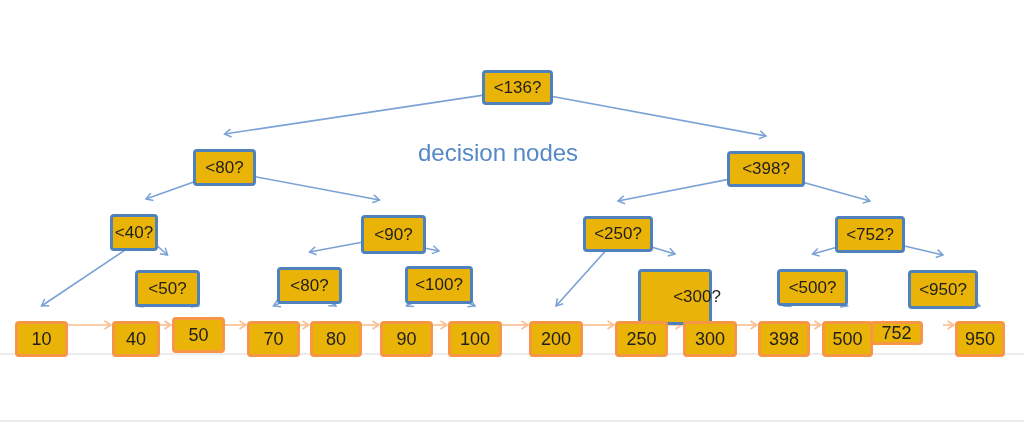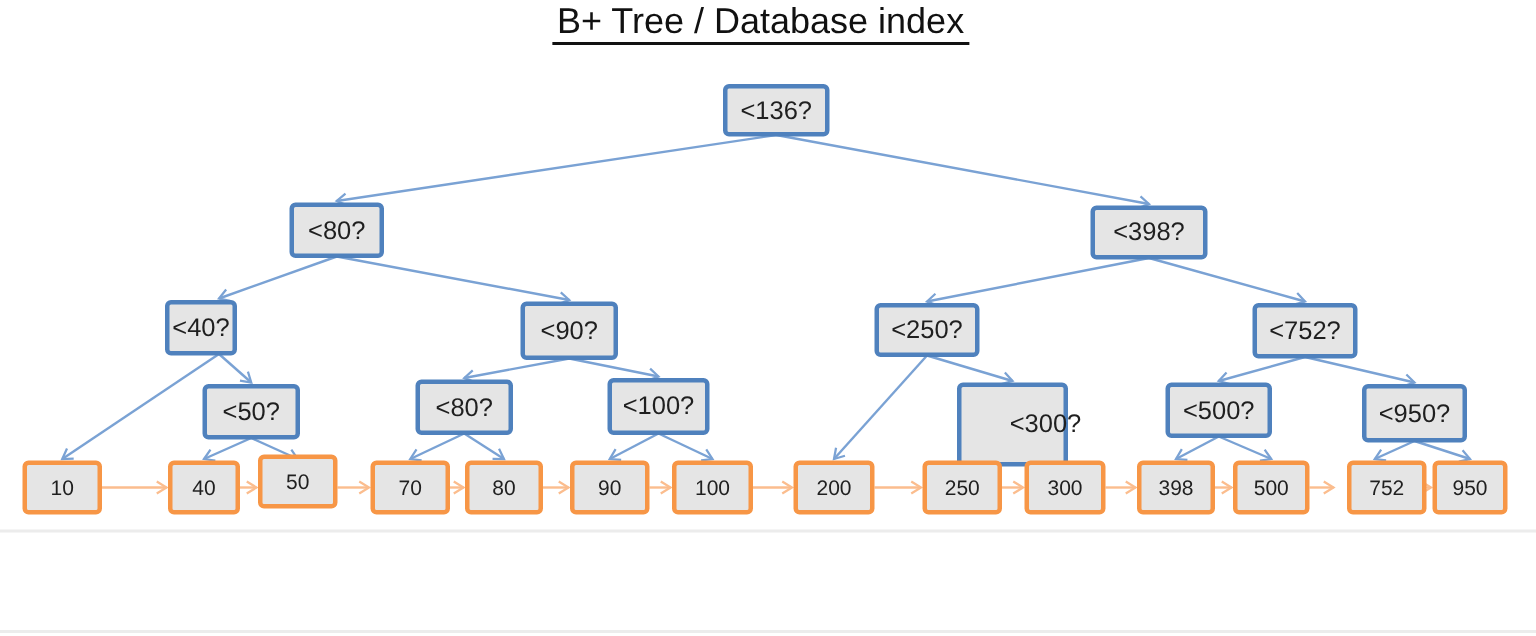--- a/index.html
+++ b/index.html
@@ -15,25 +15,26 @@
   .dlabel{
     position:absolute;left:418px;top:139px;font-size:24px;white-space:nowrap;
   }
   .caption{
     position:absolute;left:0;right:12px;top:360px;text-align:center;
     font-size:22px;line-height:29px;
   }
   #edgelayer{position:absolute;left:0;top:0;width:1024px;height:424px;}
   .node{
     position:absolute;display:flex;align-items:center;justify-content:center;
-    background:#e5e5e5;color:#1f1f1f;box-sizing:border-box;border-radius:4px;
+    background:#eab308;color:#1f1f1f;box-sizing:border-box;border-radius:4px;
     white-space:nowrap;
+    margin-top:14px;
   }
   .node.decision{font-size:17px;}
-  .node.leaf{font-size:14px;}
+  .node.leaf{font-size:18px;}
   .faintline{position:absolute;left:0;width:1024px;height:2px;background:#ececec;}
 </style>
 </head>
 <body>
 
 <div id="canvas">
   <div class="faintline" style="top:353px;"></div>
   <div class="faintline" style="top:420px;"></div>
 
   <svg id="edgelayer" viewBox="0 0 1024 424" xmlns="http://www.w3.org/2000/svg">
@@ -79,45 +80,45 @@
       <line x1="433" y1="325" x2="447" y2="325" stroke="#fbbd8e" stroke-width="1.6" marker-end="url(#morange)"></line>
       <line x1="502" y1="325" x2="528" y2="325" stroke="#fbbd8e" stroke-width="1.6" marker-end="url(#morange)"></line>
       <line x1="583" y1="325" x2="614" y2="325" stroke="#fbbd8e" stroke-width="1.6" marker-end="url(#morange)"></line>
       <line x1="668" y1="325" x2="682" y2="325" stroke="#fbbd8e" stroke-width="1.6" marker-end="url(#morange)"></line>
       <line x1="737" y1="325" x2="757" y2="325" stroke="#fbbd8e" stroke-width="1.6" marker-end="url(#morange)"></line>
       <line x1="810" y1="325" x2="821" y2="325" stroke="#fbbd8e" stroke-width="1.6" marker-end="url(#morange)"></line>
       <line x1="873" y1="325" x2="889" y2="325" stroke="#fbbd8e" stroke-width="1.6" marker-end="url(#morange)"></line>
       <line x1="943" y1="325" x2="954" y2="325" stroke="#fbbd8e" stroke-width="1.6" marker-end="url(#morange)"></line>
     </svg>
 
-  <div class="title" style="color: rgb(17, 17, 17);">B+ Tree / Database index</div>
+  <div class="dlabel" style="color: rgb(84, 136, 199);">decision nodes</div>
 
 
   <div id="nodes">
       <div class="node decision" style="left: 482px; top: 56px; width: 71px; height: 35px; border: 3px solid rgb(79, 129, 189); color: rgb(31, 31, 31);">&lt;136?</div>
       <div class="node decision" style="left: 193px; top: 135px; width: 63px; height: 37px; border: 3px solid rgb(79, 129, 189); color: rgb(31, 31, 31);">&lt;80?</div>
       <div class="node decision" style="left: 727px; top: 137px; width: 78px; height: 36px; border: 3px solid rgb(79, 129, 189); color: rgb(31, 31, 31);">&lt;398?</div>
       <div class="node decision" style="left: 110px; top: 200px; width: 48px; height: 37px; border: 3px solid rgb(79, 129, 189); color: rgb(31, 31, 31);">&lt;40?</div>
-      <div class="node decision" style="left: 347px; top: 201px; width: 65px; height: 39px; border: 3px solid rgb(79, 129, 189); color: rgb(31, 31, 31);">&lt;90?</div>
+      <div class="node decision" style="left: 361px; top: 201px; width: 65px; height: 39px; border: 3px solid rgb(79, 129, 189); color: rgb(31, 31, 31);">&lt;90?</div>
       <div class="node decision" style="left: 583px; top: 202px; width: 70px; height: 36px; border: 3px solid rgb(79, 129, 189); color: rgb(31, 31, 31);">&lt;250?</div>
       <div class="node decision" style="left: 835px; top: 202px; width: 70px; height: 37px; border: 3px solid rgb(79, 129, 189); color: rgb(31, 31, 31);">&lt;752?</div>
       <div class="node decision" style="left: 135px; top: 256px; width: 65px; height: 37px; border: 3px solid rgb(79, 129, 189); color: rgb(31, 31, 31);">&lt;50?</div>
       <div class="node decision" style="left: 277px; top: 253px; width: 65px; height: 37px; border: 3px solid rgb(79, 129, 189); color: rgb(31, 31, 31);">&lt;80?</div>
       <div class="node decision" style="left: 405px; top: 252px; width: 68px; height: 38px; border: 3px solid rgb(79, 129, 189); color: rgb(31, 31, 31);">&lt;100?</div>
       <div class="node decision" style="left: 638px; top: 255px; width: 74px; height: 56px; border: 3px solid rgb(79, 129, 189); color: rgb(31, 31, 31); padding-left: 44px;">&lt;300?</div>
       <div class="node decision" style="left: 777px; top: 255px; width: 71px; height: 37px; border: 3px solid rgb(79, 129, 189); color: rgb(31, 31, 31);">&lt;500?</div>
       <div class="node decision" style="left: 908px; top: 256px; width: 70px; height: 39px; border: 3px solid rgb(79, 129, 189); color: rgb(31, 31, 31);">&lt;950?</div>
       <div class="node leaf" style="left: 15px; top: 307px; width: 53px; height: 36px; border: 3px solid rgb(247, 150, 70); color: rgb(31, 31, 31);">10</div>
       <div class="node leaf" style="left: 112px; top: 307px; width: 48px; height: 36px; border: 3px solid rgb(247, 150, 70); color: rgb(31, 31, 31);">40</div>
       <div class="node leaf" style="left: 172px; top: 303px; width: 53px; height: 36px; border: 3px solid rgb(247, 150, 70); color: rgb(31, 31, 31);">50</div>
       <div class="node leaf" style="left: 247px; top: 307px; width: 53px; height: 36px; border: 3px solid rgb(247, 150, 70); color: rgb(31, 31, 31);">70</div>
       <div class="node leaf" style="left: 310px; top: 307px; width: 52px; height: 36px; border: 3px solid rgb(247, 150, 70); color: rgb(31, 31, 31);">80</div>
       <div class="node leaf" style="left: 380px; top: 307px; width: 53px; height: 36px; border: 3px solid rgb(247, 150, 70); color: rgb(31, 31, 31);">90</div>
       <div class="node leaf" style="left: 448px; top: 307px; width: 54px; height: 36px; border: 3px solid rgb(247, 150, 70); color: rgb(31, 31, 31);">100</div>
       <div class="node leaf" style="left: 529px; top: 307px; width: 54px; height: 36px; border: 3px solid rgb(247, 150, 70); color: rgb(31, 31, 31);">200</div>
       <div class="node leaf" style="left: 615px; top: 307px; width: 53px; height: 36px; border: 3px solid rgb(247, 150, 70); color: rgb(31, 31, 31);">250</div>
       <div class="node leaf" style="left: 683px; top: 307px; width: 54px; height: 36px; border: 3px solid rgb(247, 150, 70); color: rgb(31, 31, 31);">300</div>
       <div class="node leaf" style="left: 758px; top: 307px; width: 52px; height: 36px; border: 3px solid rgb(247, 150, 70); color: rgb(31, 31, 31);">398</div>
       <div class="node leaf" style="left: 822px; top: 307px; width: 51px; height: 36px; border: 3px solid rgb(247, 150, 70); color: rgb(31, 31, 31);">500</div>
-      <div class="node leaf" style="left: 898px; top: 307px; width: 53px; height: 36px; border: 3px solid rgb(247, 150, 70); color: rgb(31, 31, 31);">752</div>
+      <div class="node leaf" style="left: 870px; top: 307px; width: 53px; height: 24px; border: 3px solid rgb(247, 150, 70); color: rgb(31, 31, 31);">752</div>
       <div class="node leaf" style="left: 955px; top: 307px; width: 50px; height: 36px; border: 3px solid rgb(247, 150, 70); color: rgb(31, 31, 31);">950</div>
     </div>
 </div>
 
 </body></html>

